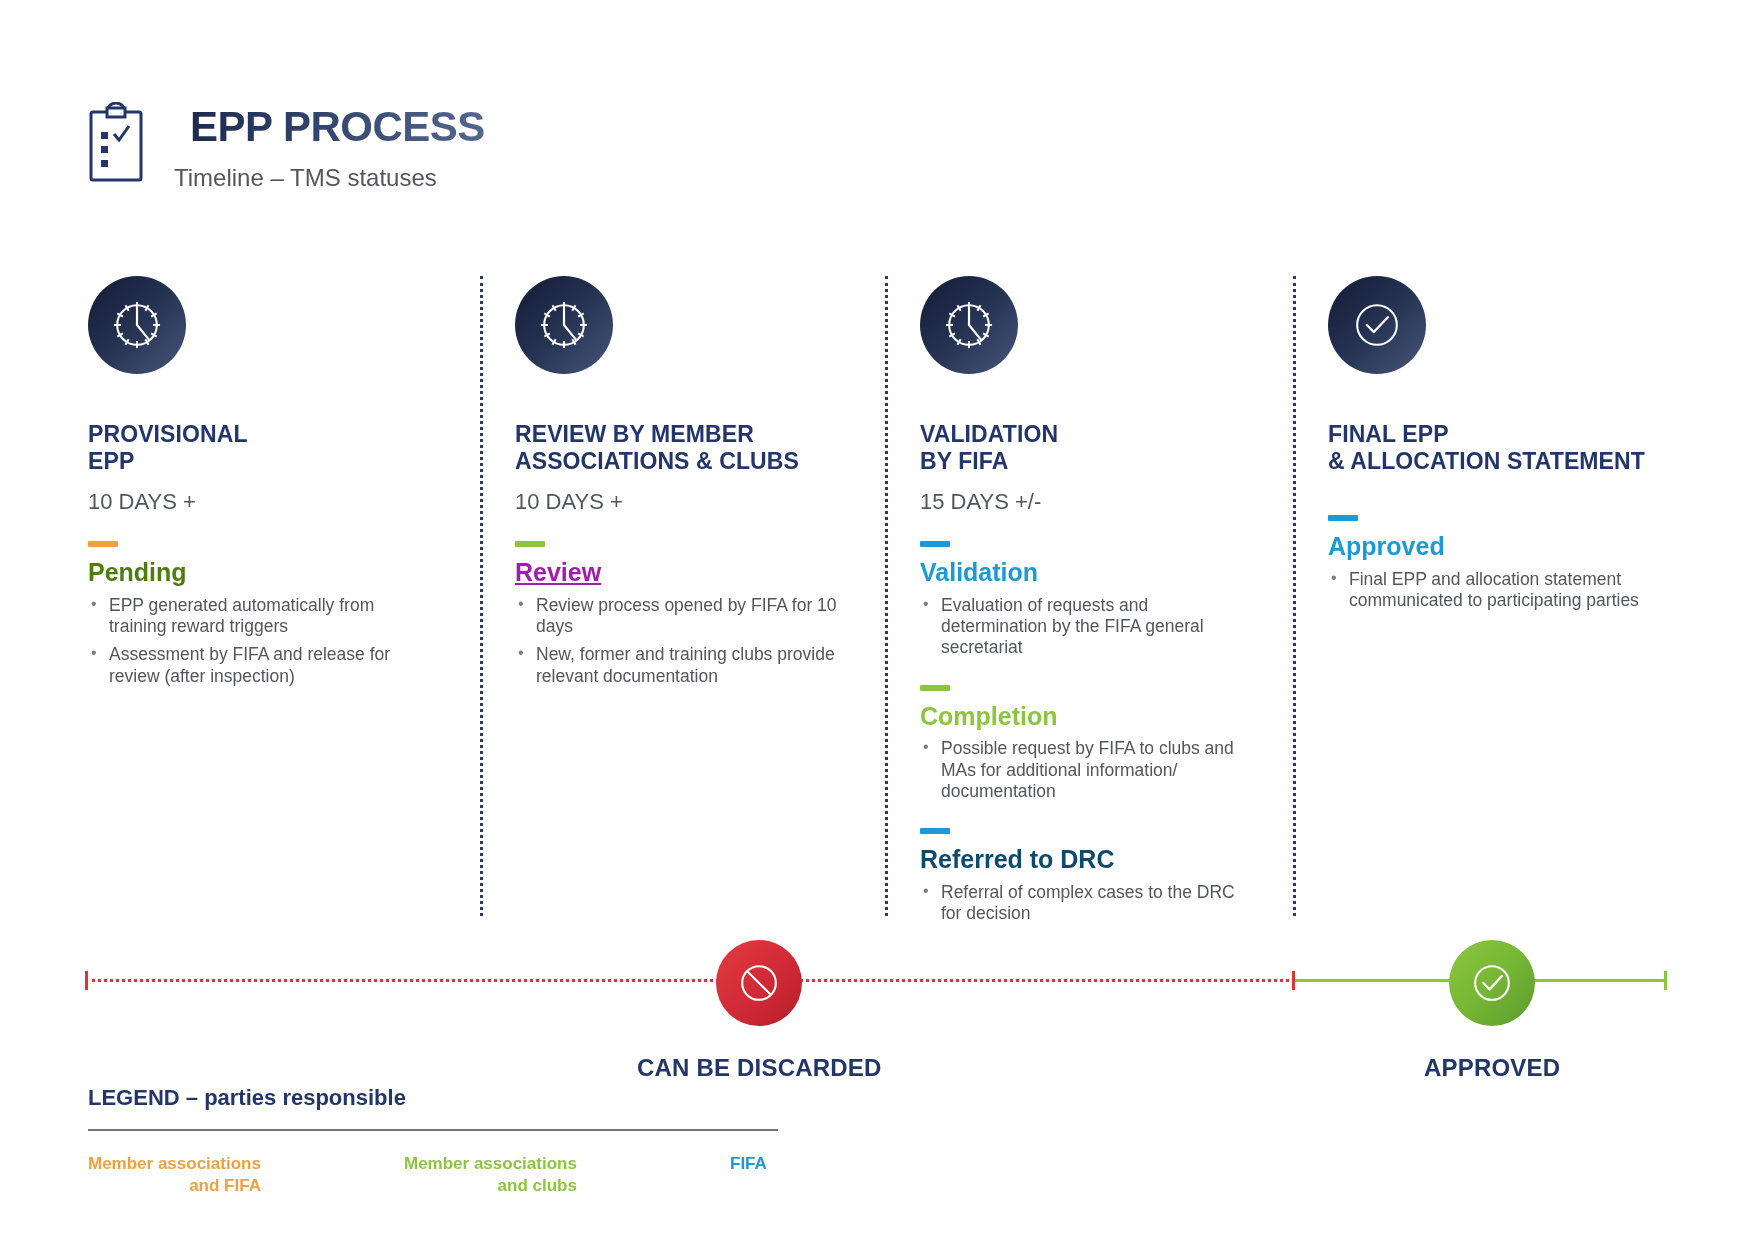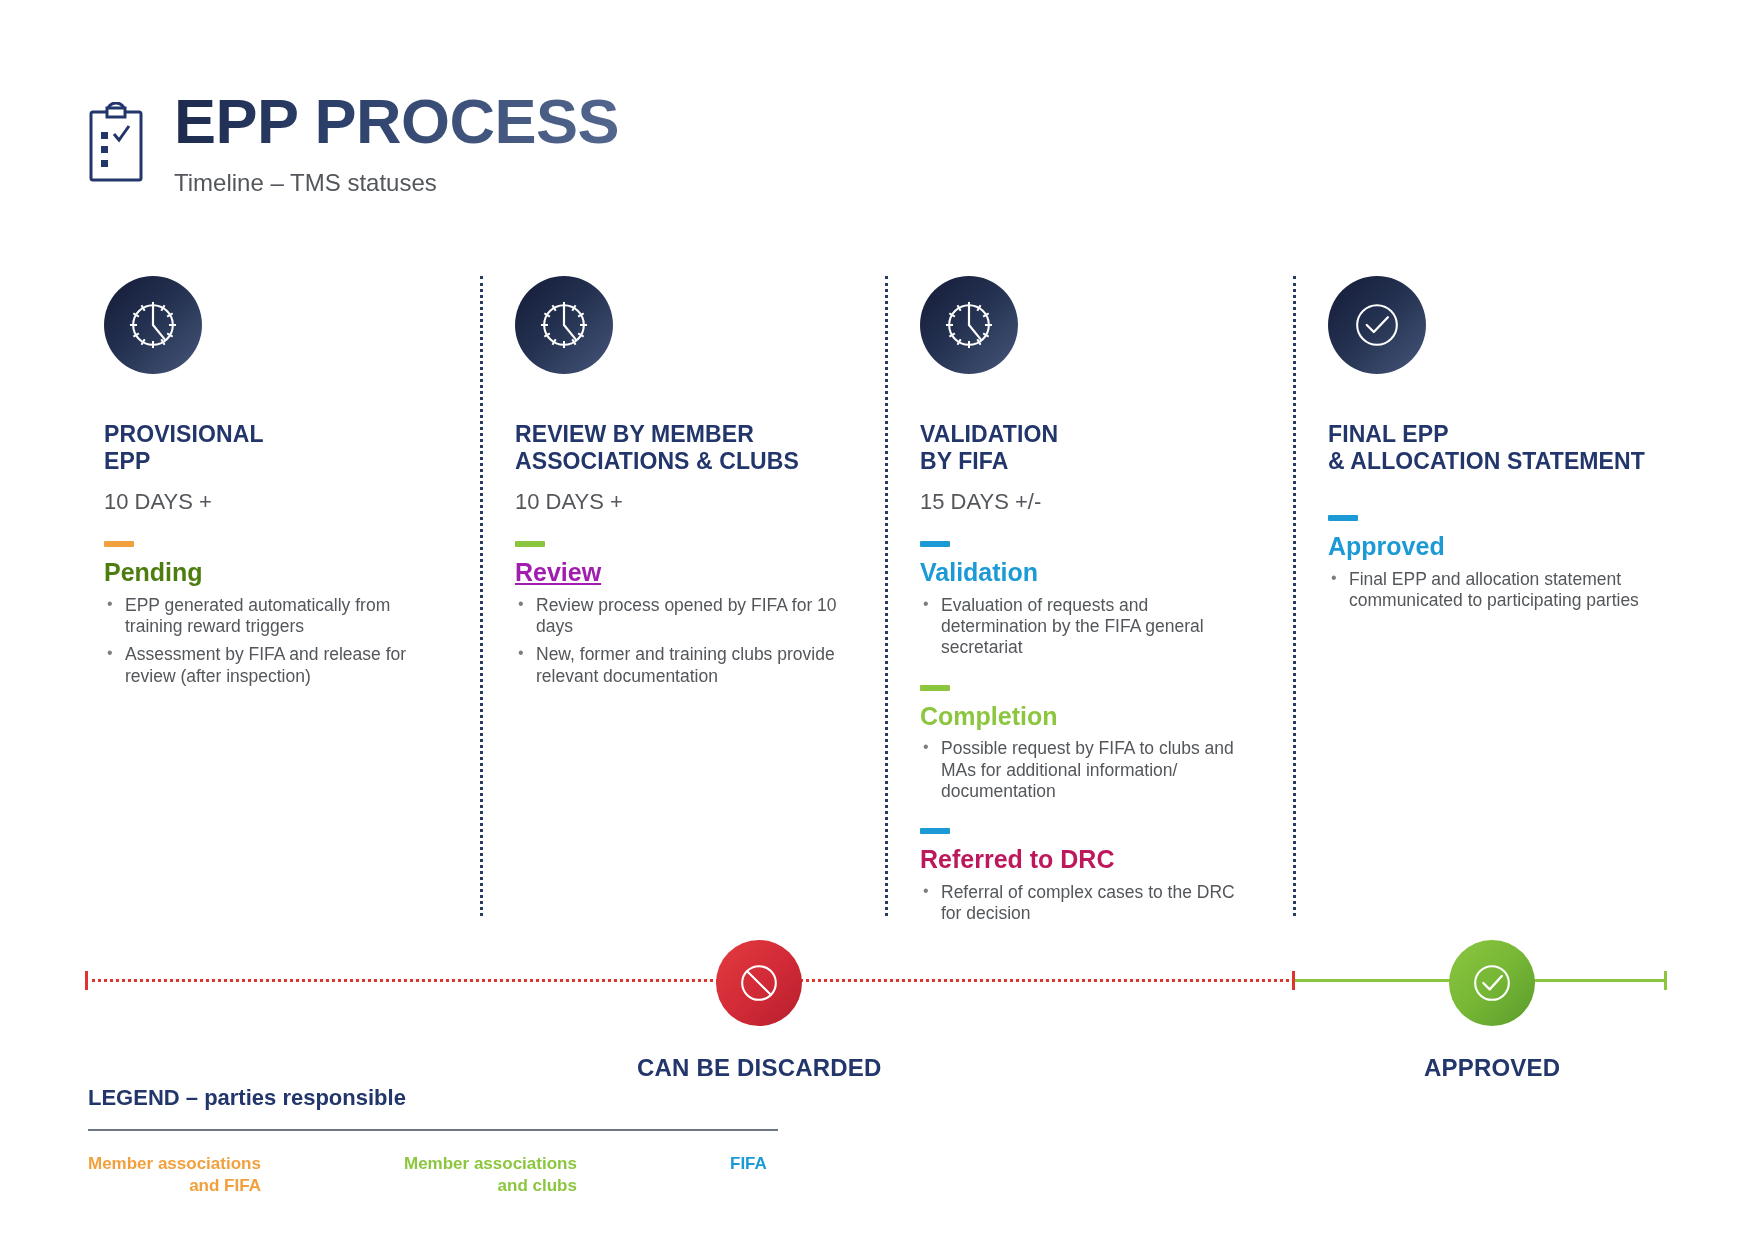--- a/index.html
+++ b/index.html
@@ -11,31 +11,31 @@
     position:relative;
     overflow:hidden;
   }
   .page{position:absolute;inset:0;}
 
   
   .header{position:absolute;left:88px;top:90px;display:flex;align-items:flex-start;}
   .clipboard-icon{width:56px;height:82px;margin-top:12px;}
   .title-wrap{margin-left:30px;}
   .main-title{
-    font-size:63px;font-weight:bold;letter-spacing:-0.5px;line-height:1;
+    font-size:42px;font-weight:bold;letter-spacing:-0.5px;line-height:1;
     background:linear-gradient(100deg,#1d2a4d 0%,#2c3f69 35%,#54688f 100%);
     -webkit-background-clip:text;background-clip:text;color:transparent;
-    margin:0;padding:0;white-space:nowrap;
+    margin:16px;padding:0;white-space:nowrap;
   }
   .sub-title{font-size:24px;color:#53565a;margin-top:16px;font-weight:400;}
 
   
   .columns{position:absolute;left:0;top:276px;width:100%;height:640px;}
   .col{position:absolute;top:0;}
-  .col-1{left:104px;width:330px;}
+  .col-1{left:88px;width:330px;}
   .col-2{left:515px;width:330px;}
   .col-3{left:920px;width:335px;}
   .col-4{left:1328px;width:360px;}
 
   .divider{position:absolute;top:0;width:0;border-left:3px dotted #2b3a63;height:640px;}
   .div-1{left:480px;}
   .div-2{left:885px;}
   .div-3{left:1293px;}
 
   .badge-circle{
@@ -233,21 +233,21 @@
       <div class="seg">
         <div class="rule" style="background:#8cc63e;"></div>
         <div class="seg-title" style="color:#8cc63e;">Completion</div>
         <ul class="bullets">
           <li>Possible request by FIFA to clubs and MAs for additional information/ documentation</li>
         </ul>
       </div>
 
       <div class="seg">
         <div class="rule" style="background:#1b9ad6;"></div>
-        <div class="seg-title" style="color:#be185d;">Referred to DRC</div>
+        <div class="seg-title" style="color:#0c4a6e;">Referred to DRC</div>
         <ul class="bullets">
           <li>Referral of complex cases to the DRC for decision</li>
         </ul>
       </div>
     </div>
 
     <div class="col col-4">
       <div class="badge-circle">
         <svg viewBox="0 0 100 100" width="64" height="64">
           <circle cx="50" cy="50" r="31" fill="none" stroke="#ffffff" stroke-width="3.2"></circle>

